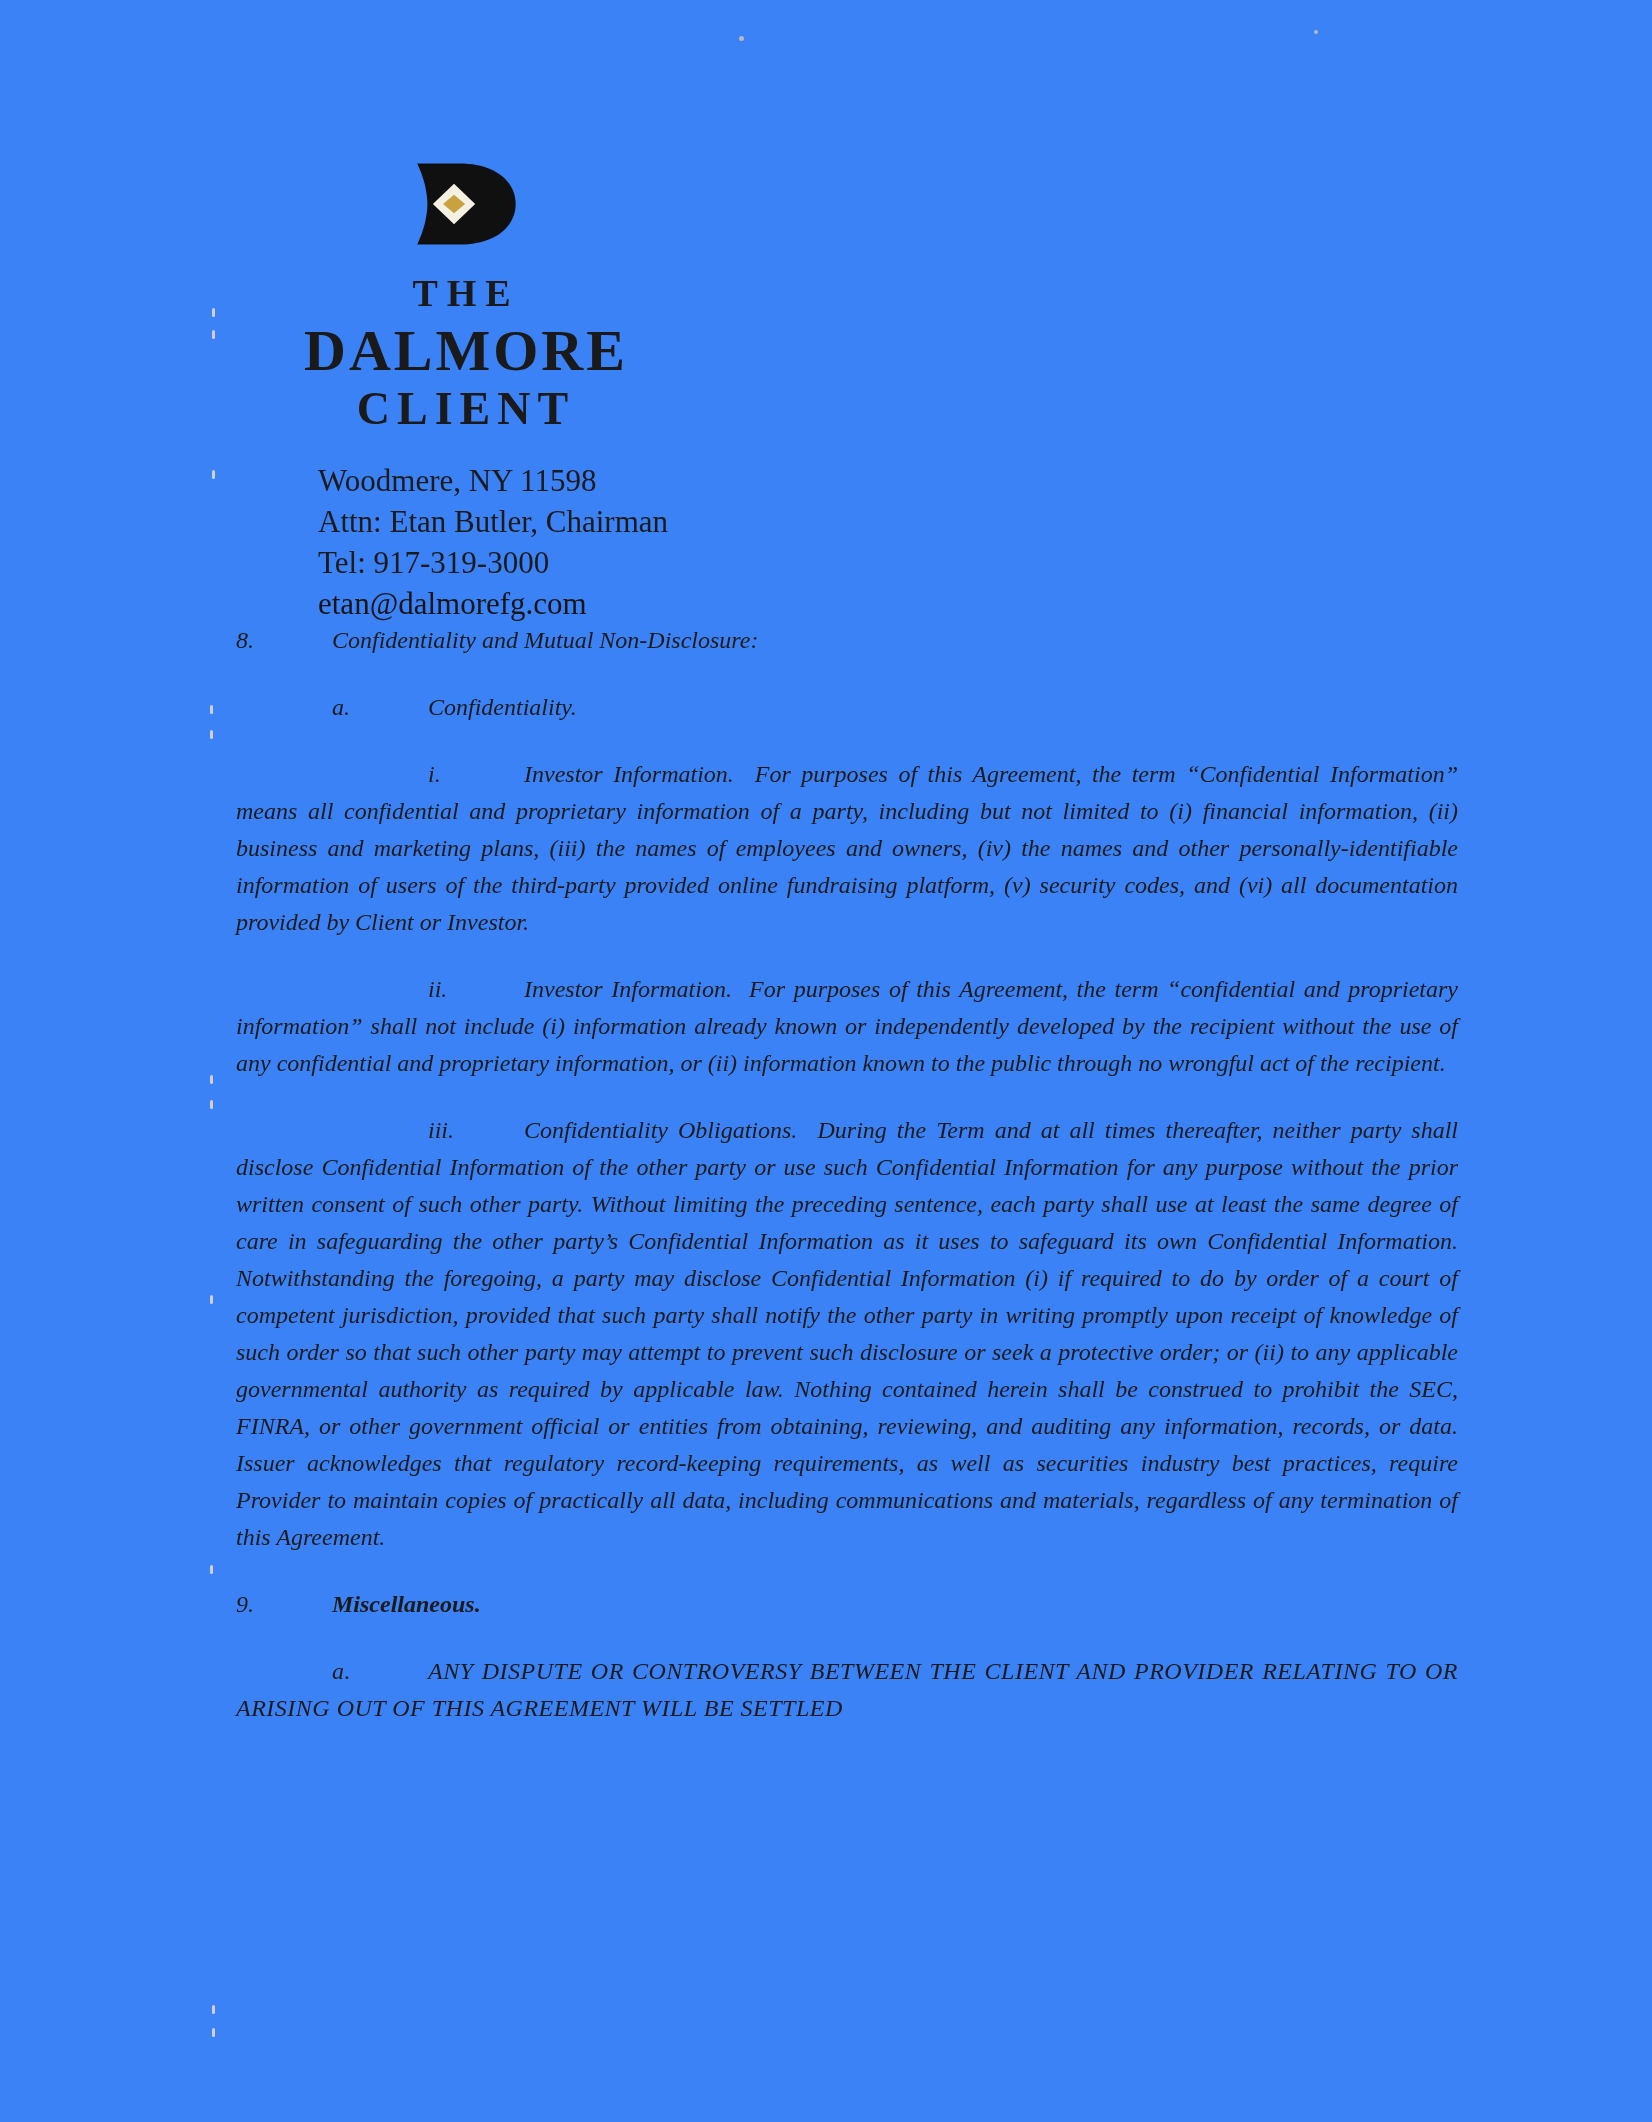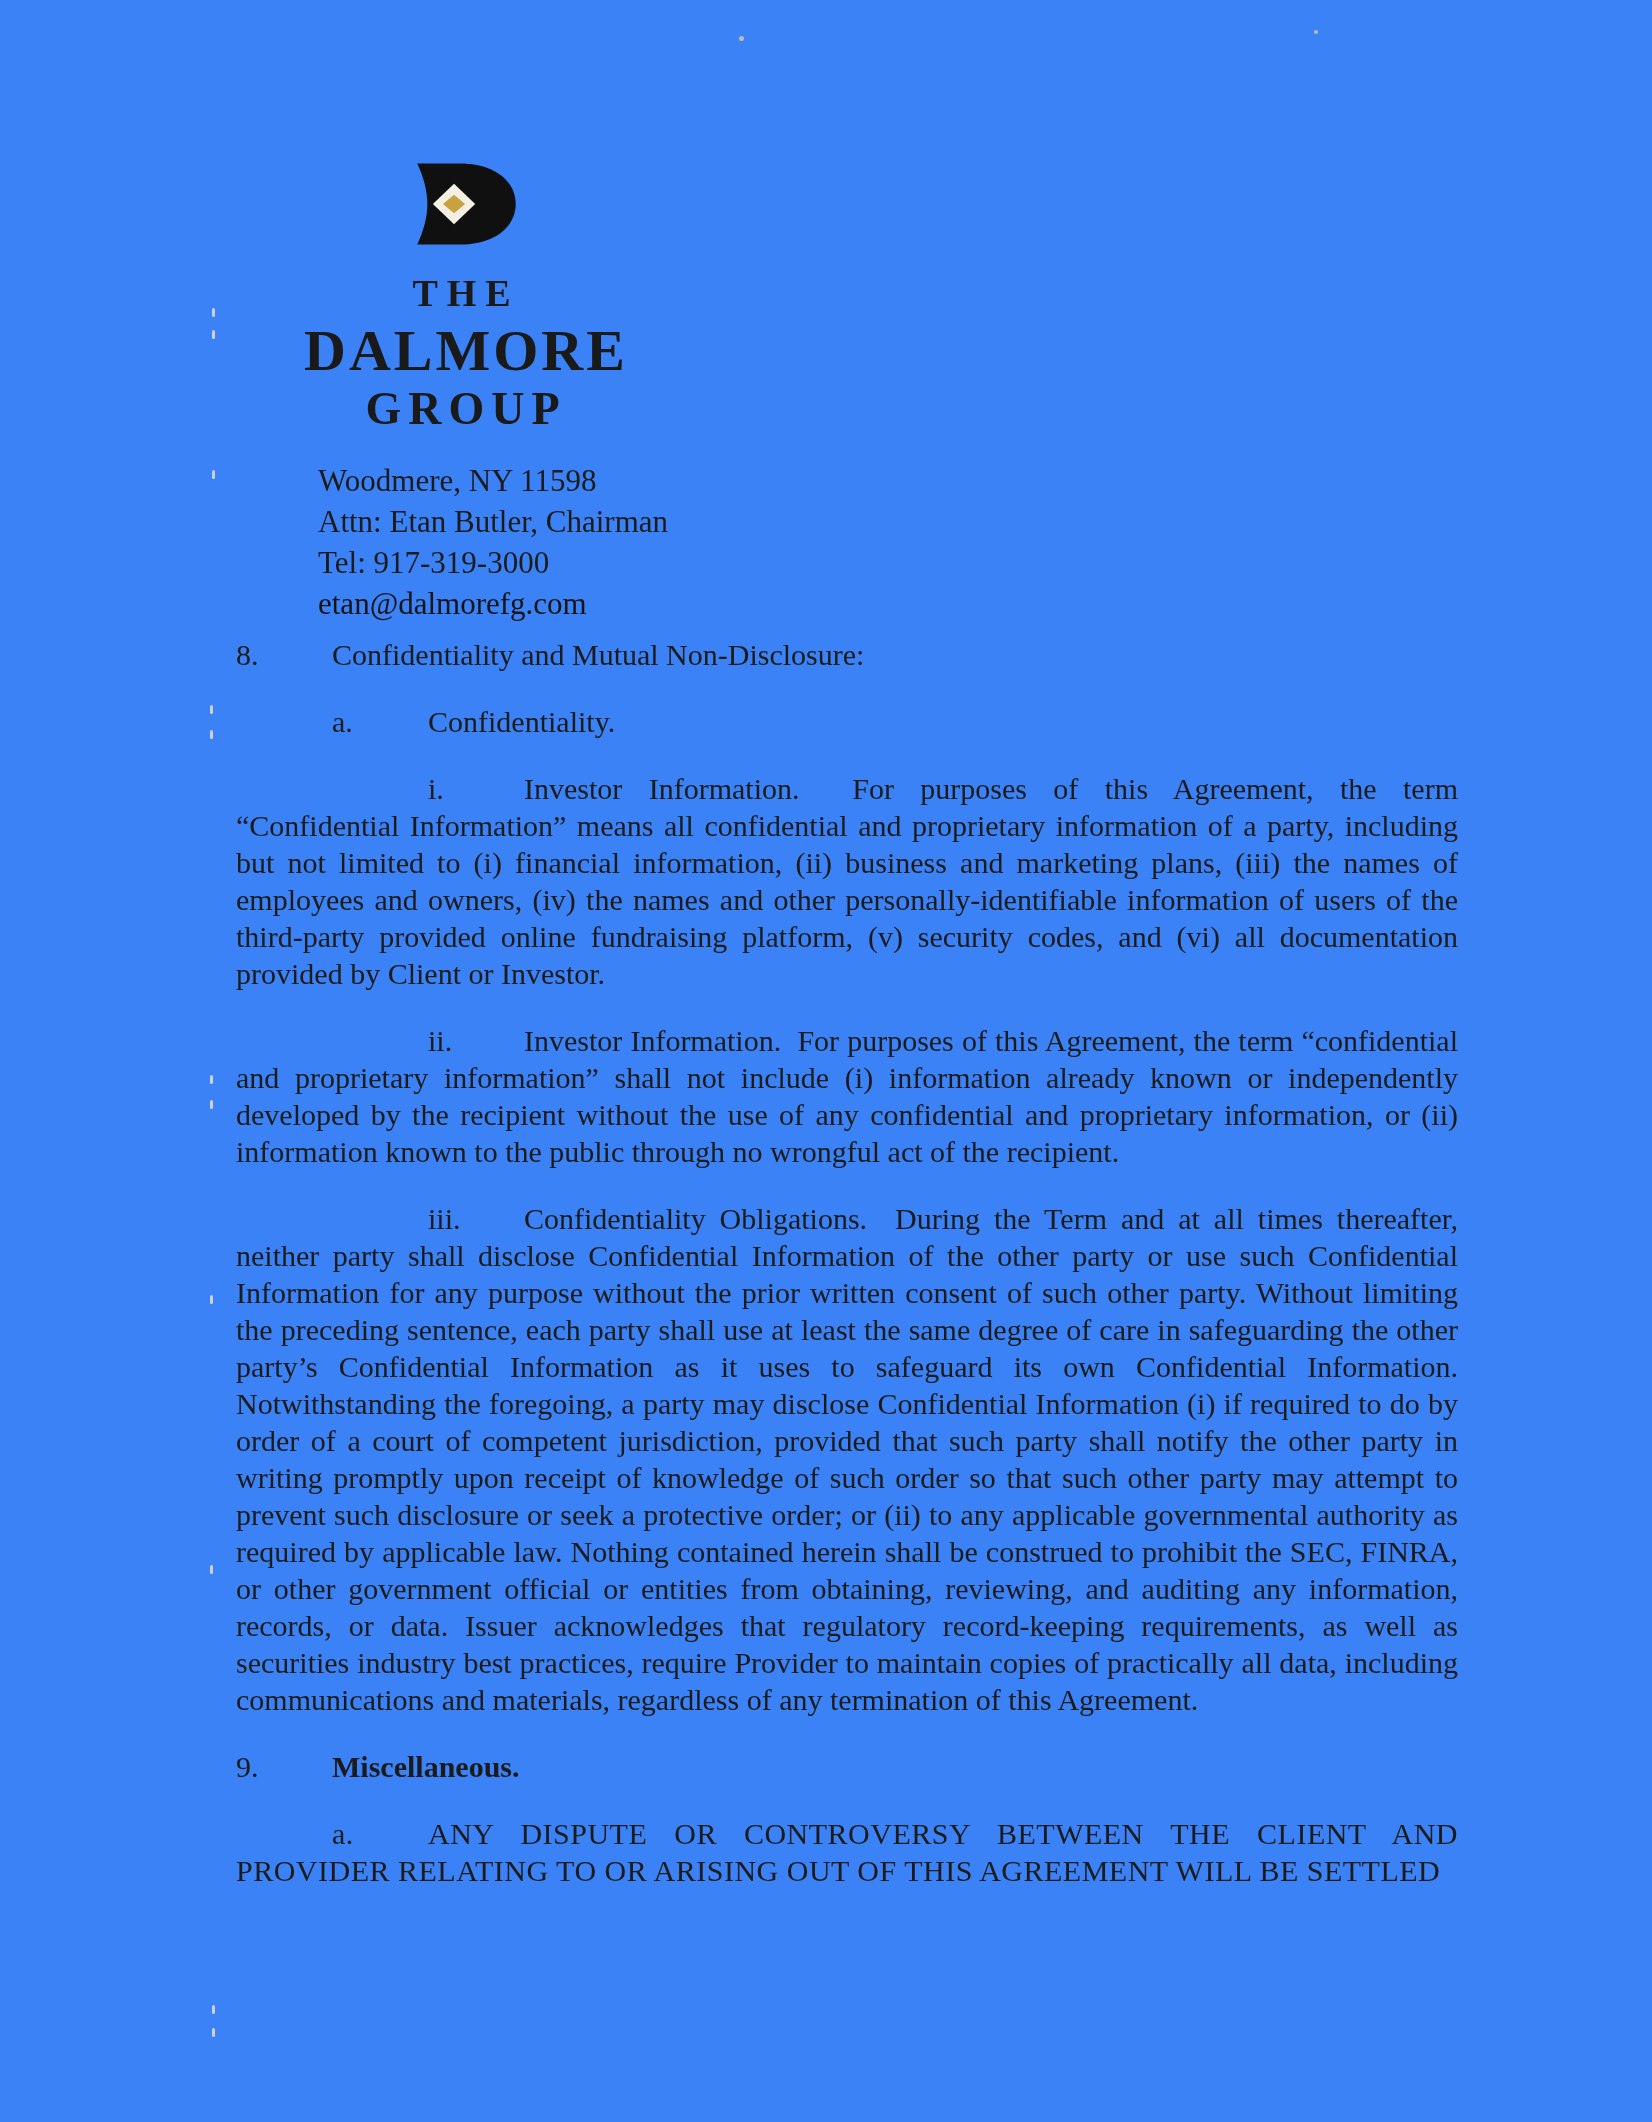--- a/index.html
+++ b/index.html
@@ -18,22 +18,22 @@
   .logo-mark{display:block;margin:0 auto 14px auto;width:122px;height:92px;}
   .brand-line{font-weight:700;color:#1a1a1a;line-height:58px;}
   .brand-the{font-size:38px;letter-spacing:9px;}
   .brand-dalmore{font-size:58px;letter-spacing:3px;}
   .brand-group{font-size:46px;letter-spacing:7px;}
   
   .contact{position:absolute;left:318px;top:460px;font-size:31px;line-height:41px;}
   .email-link{color:#141414;cursor:pointer;}
   
   .content{
-    position:absolute;left:236px;top:636px;width:1222px;
-    font-size:30px;line-height:37px;text-align:justify;
+    position:absolute;left:236px;top:622px;width:1222px;
+    font-size:24px;line-height:37px;text-align:justify;font-style:italic;
   }
   .content p{margin:0 0 30px 0;}
   .t1{display:inline-block;width:96px;}
   .t2{display:inline-block;width:192px;}
   .lbl{display:inline-block;width:96px;}
   .bold{font-weight:bold;}
   .caps{letter-spacing:0.5px;}
   
   .speck{position:absolute;background:#b9b9b9;border-radius:50%;}
   .dash{position:absolute;background:#cfcfcf;width:3px;height:9px;border-radius:2px;}
@@ -58,21 +58,21 @@
   <div class="dash" style="left:212px;top:2028px;"></div>
 
   <div class="logo-block">
     <svg class="logo-mark" viewBox="0 0 130 100" aria-hidden="true">
       <path d="M12,6 L58,6 C96,6 119,25 119,50 C119,75 96,94 58,94 L12,94 C19,79 23,64 23,50 C23,36 19,21 12,6 Z" fill="#101010"></path>
       <polygon points="52,28 75,50 52,72 29,50" fill="#f4f0e4"></polygon>
       <polygon points="52,40 64,50 52,60 40,50" fill="#c9a23f"></polygon>
     </svg>
     <div class="brand-line brand-the">THE</div>
     <div class="brand-line brand-dalmore">DALMORE</div>
-    <div class="brand-line brand-group">GROUP</div>
+    <div class="brand-line brand-group">CLIENT</div>
   </div>
 
   <div class="contact">
     <div>Woodmere, NY 11598</div>
     <div>Attn:  Etan Butler, Chairman</div>
     <div>Tel:  917-319-3000</div>
     <div><span class="email-link">etan@dalmorefg.com</span></div>
   </div>
 
   <div class="content">

